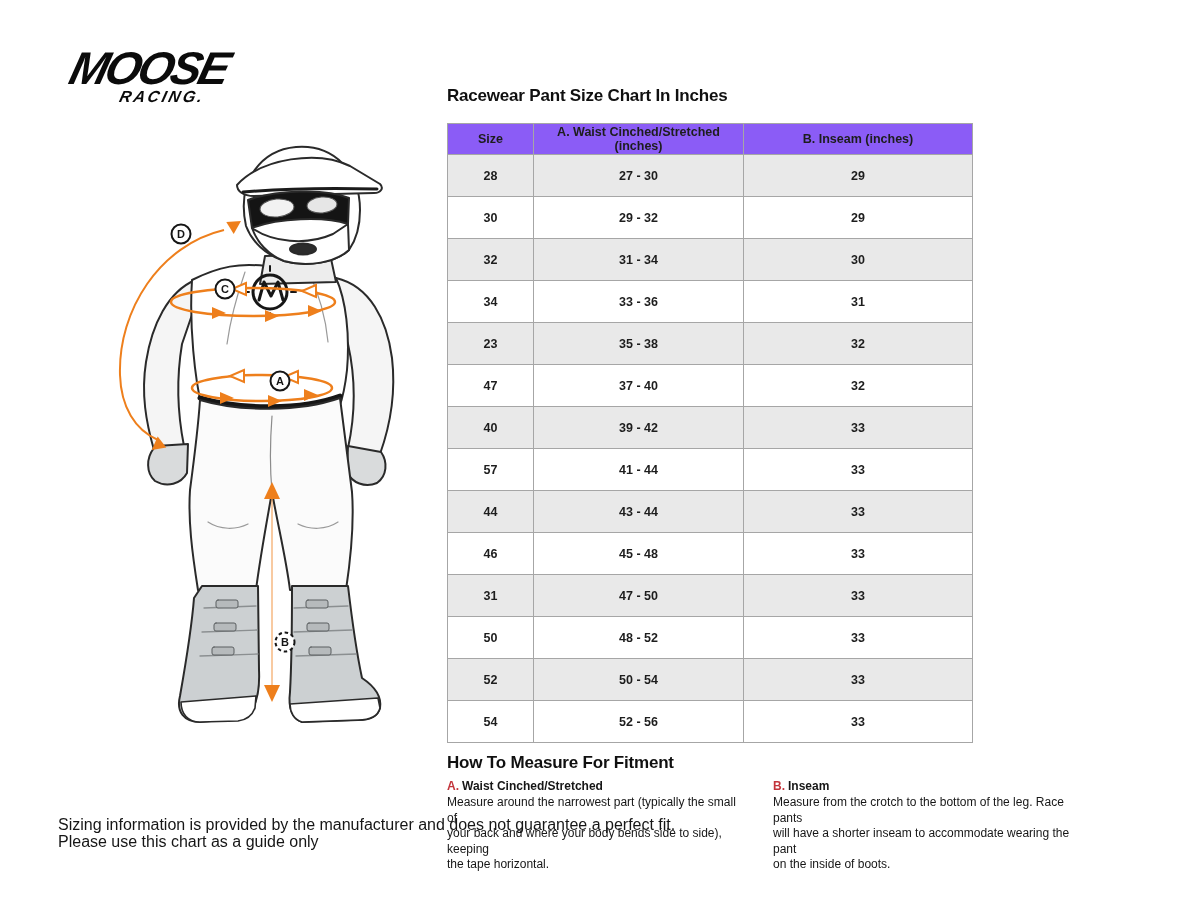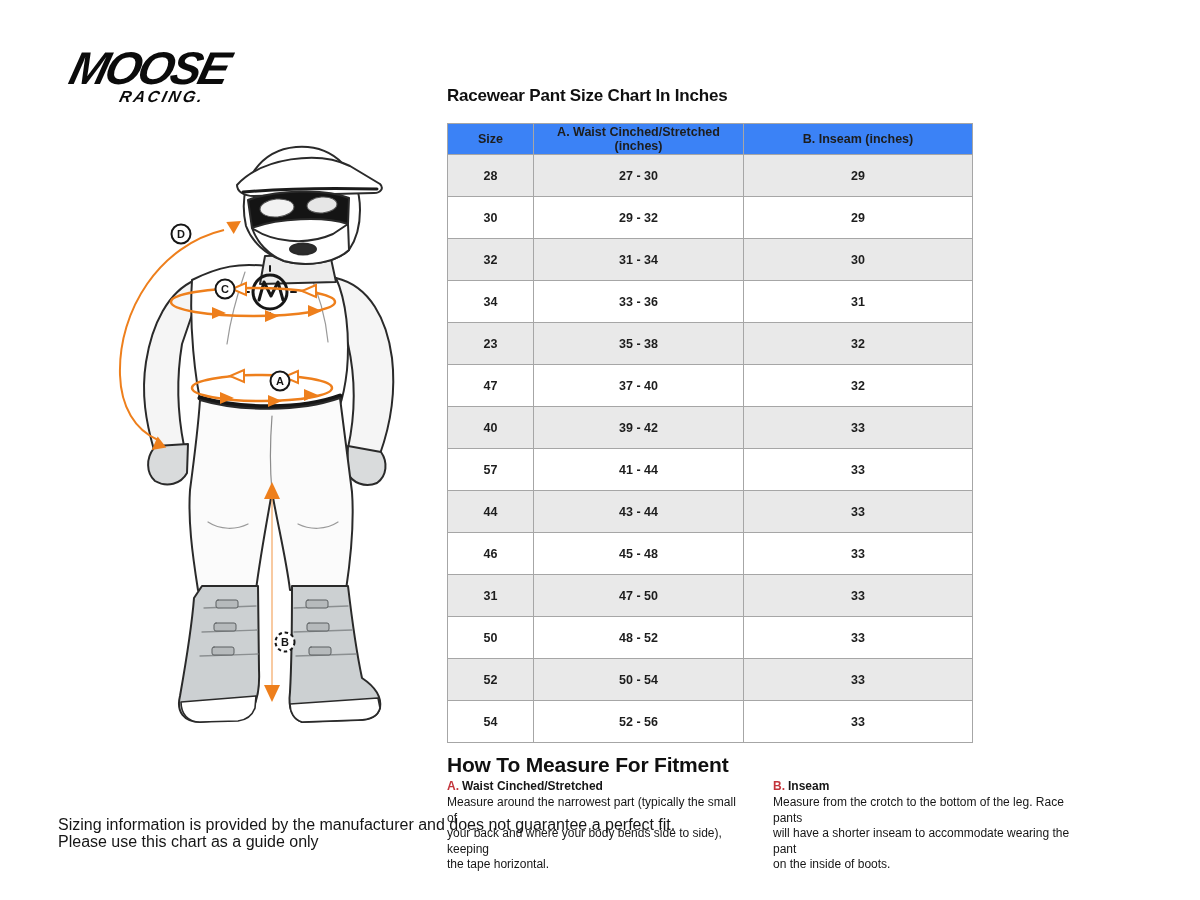--- a/index.html
+++ b/index.html
@@ -18,30 +18,30 @@
     font-size:17px;font-weight:bold;color:#101010;letter-spacing:-0.2px;text-align:center;
   }
   .size-table{
     position:absolute;left:447px;top:123px;width:525px;
     border-collapse:collapse;table-layout:fixed;
   }
   .size-table th,.size-table td{
     border:1px solid #a6a6a6;text-align:center;vertical-align:middle;
     font-size:12.5px;color:#1d1d1d;padding:0;
   }
-  .size-table th{height:30px;font-weight:bold;background:#3b82f6;}
+  .size-table th{height:30px;font-weight:bold;background:#8b5cf6;}
   .size-table td{height:41px;font-weight:bold;background:#ffffff;}
   .size-table tbody tr:nth-child(odd) td{background:#e9e9e9;}
   .col-size{width:86px;}
   .col-waist{width:210px;}
   .col-inseam{width:229px;}
   
   .howto-title{
     position:absolute;left:447px;top:753px;margin:0;
-    font-size:21px;font-weight:bold;color:#101010;letter-spacing:-0.2px;
+    font-size:17px;font-weight:bold;color:#101010;letter-spacing:-0.2px;
   }
   .howto-col{position:absolute;top:779px;}
   .howto-col.col-a{left:447px;width:292px;}
   .howto-col.col-b{left:773px;width:312px;}
   .howto-label{font-size:12px;font-weight:bold;color:#161616;margin:0 0 2px 0;}
   .howto-label .letter{color:#c3343b;margin-right:3px;}
   .howto-text{margin:0;font-size:12px;line-height:15.5px;color:#161616;white-space:pre-line;}
   
   .footer{
     position:absolute;left:58px;top:816px;margin:0;

